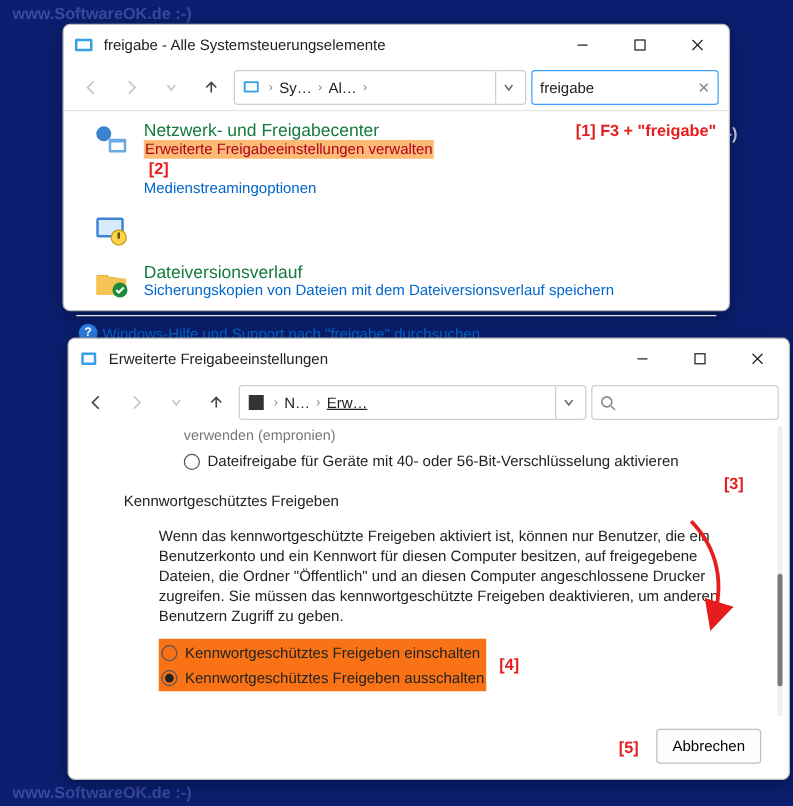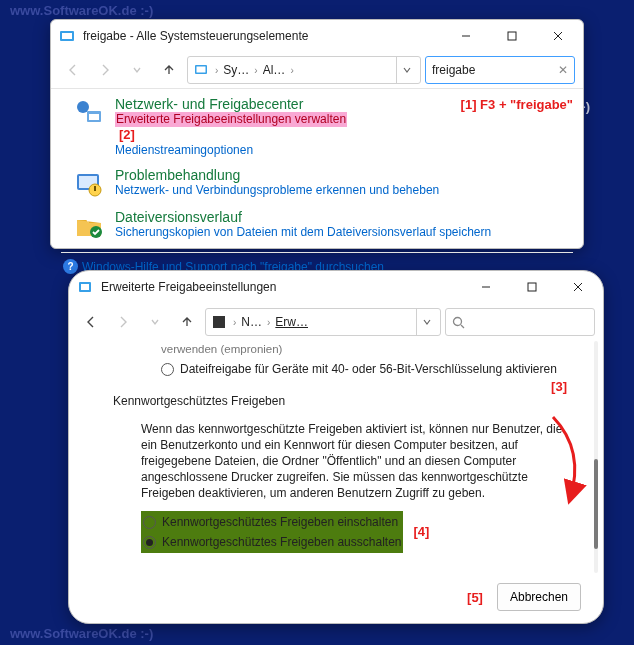--- a/index.html
+++ b/index.html
@@ -68,39 +68,39 @@
   .searchbox input{ border:0; outline:0; width:100%; font-size:12px; color:#222;}
   .searchbox .clear{color:#888;}
 
   
   .content1{ padding:6px 10px 8px 10px; font-size:12px; }
   .result{ display:flex; gap:10px; padding:2px 0 8px 12px; }
   .result-icon{ width:32px; height:32px; flex:none; display:flex; align-items:center; justify-content:center;}
   .result-body{ line-height:15px;}
   .result-title{ color:#157a3d; font-size:14px;}
   .result-link{ color:#0066cc; display:block;}
-  .hl{ background:#f9a8d4; color:#b00022; padding:0 1px;}
+  .hl{ background:#fdba74; color:#b00022; padding:0 1px;}
   .marker{ color:#e71d1d; font-weight:bold; font-size:13px; display:inline-block;}
   .helpline{ color:#0066cc; font-size:12px; padding:6px 0 2px 2px; display:flex; align-items:center; gap:4px;}
   .qmark{ width:15px;height:15px;border-radius:50%;background:#2d7be4;color:#fff;display:inline-flex;align-items:center;justify-content:center;font-size:10px;font-weight:bold;}
 
   
   .win2 .navbar{ border-bottom:0;}
   .scrollarea{ position:relative; padding:0px 36px 0 44px; font-size:12px; color:#222; line-height:16px; flex:1; overflow:hidden;}
   .scrollbar{ position:absolute; right:2px; top:0; bottom:0; width:10px;}
   .scrollbar .track{ position:absolute; width:4px; left:3px; top:0; bottom:0; background:#f0f0f0; border-radius:2px;}
   .scrollbar .thumb{ position:absolute; width:4px; left:3px; background:#7a7a7a; border-radius:2px;}
   .cut-top{ color:#777; padding:0 0 2px 48px; font-size:11.5px;}
   .radio-row{ display:flex; align-items:center; gap:6px; font-size:12px; padding:2px 0;}
   .radio{ width:13px; height:13px; border:1px solid #555; border-radius:50%; display:inline-flex; align-items:center; justify-content:center; flex:none;}
   .radio.checked::after{ content:""; width:7px; height:7px; border-radius:50%; background:#222;}
   .section-title{ font-size:12px; padding:14px 0 8px 0;}
   .bodytext{ padding:0 0 0 28px;}
   .para{ margin:4px 0 10px 0;}
-  .radio-block{ background:#4d7c0f; padding:1px 2px; width:fit-content;}
+  .radio-block{ background:#f97316; padding:1px 2px; width:fit-content;}
   .btnbar{ display:flex; justify-content:flex-end; gap:10px; padding:10px 22px 12px 0;}
   .btn{ height:28px; padding:0 12px; border:1px solid #c0c0c0; background:#fdfdfd; border-radius:3px; font-size:12px; display:flex; align-items:center; gap:4px;}
   .btn.primary-outline{ border:2px solid #d92323; padding:1px;}
   .btn.primary-outline .inner{ border:1px solid #c0c0c0; border-radius:2px; height:26px; padding:0 10px; display:flex; align-items:center; gap:4px;}
   .shield{ width:14px; height:14px; display:inline-flex;}
 
   
   .arrow{ position:absolute; pointer-events:none;}
 
   
@@ -208,24 +208,20 @@
 
     <div class="result">
       <div class="result-icon">
         <svg width="32" height="32" viewBox="0 0 32 32">
             <rect x="4" y="6" width="22" height="16" rx="2" fill="#4186d6"></rect>
             <rect x="6" y="8" width="18" height="12" fill="#d9eaff"></rect>
             <circle cx="22" cy="22" r="6" fill="#ffd34d" stroke="#c79a12"></circle>
             <path d="M22 18 v5 M22 26 v0" stroke="#6b5200" stroke-width="2"></path>
           </svg>
       </div>
-      <div class="result-body">
-        <div class="result-title">Problembehandlung</div>
-        <span class="result-link">Netzwerk- und Verbindungsprobleme erkennen und beheben</span>
-      </div>
     </div>
 
     <div class="result">
       <div class="result-icon">
         <svg width="32" height="32" viewBox="0 0 32 32">
             <path d="M4 10 h9 l3 3 h12 v13 H4 z" fill="#f5c453"></path>
             <path d="M4 10 h9 l3 3 h12" fill="#e7ae2d"></path>
             <circle cx="23" cy="22" r="6" fill="#1c8a3d"></circle>
             <path d="M20 22 l2 2 l4 -4" fill="none" stroke="#fff" stroke-width="1.8"></path>
           </svg>
@@ -237,21 +233,21 @@
     </div>
 
     <div style="border-top:1px solid #e3e3e3; margin-top:2px;"></div>
     <div class="helpline">
       <span class="qmark">?</span>
       <span>Windows-Hilfe und Support nach "freigabe" durchsuchen</span>
     </div>
   </div>
 </div>
 
-<div class="window win2" style="left:68px; top:270px; width:536px; height:354px;border-radius:21px;">
+<div class="window win2" style="left:54px; top:270px; width:578px; height:354px;">
   <div class="titlebar">
     <span class="icon16">
       <svg viewBox="0 0 16 16" width="16" height="16">
           <rect x="2" y="3" width="12" height="10" rx="1" fill="#37a0e8"></rect>
           <rect x="4" y="5" width="8" height="6" fill="#fff"></rect>
         </svg>
     </span>
     <span class="titlebar-title">Erweiterte Freigabeeinstellungen</span>
     <div class="win-btn">
         <svg width="10" height="10">

